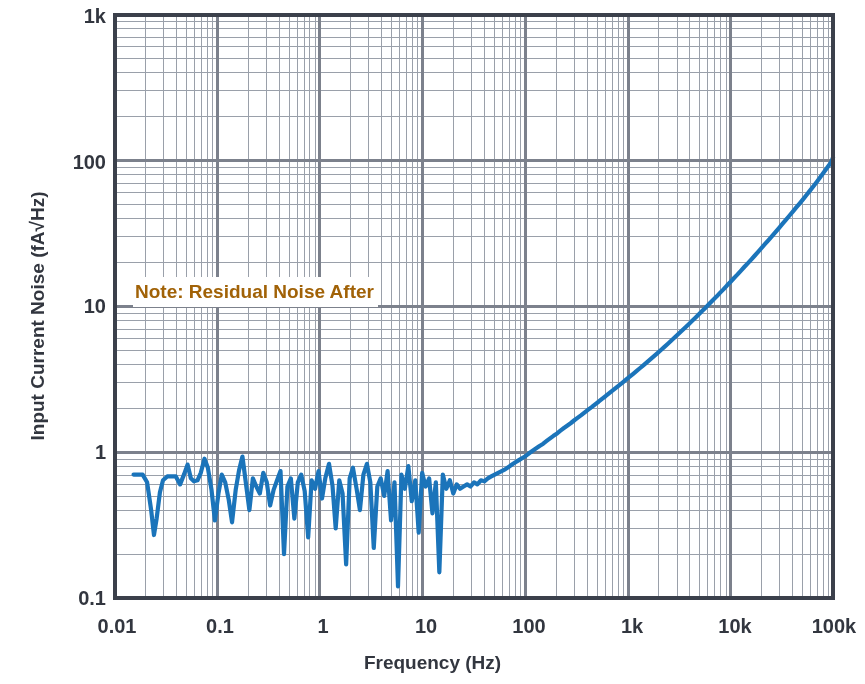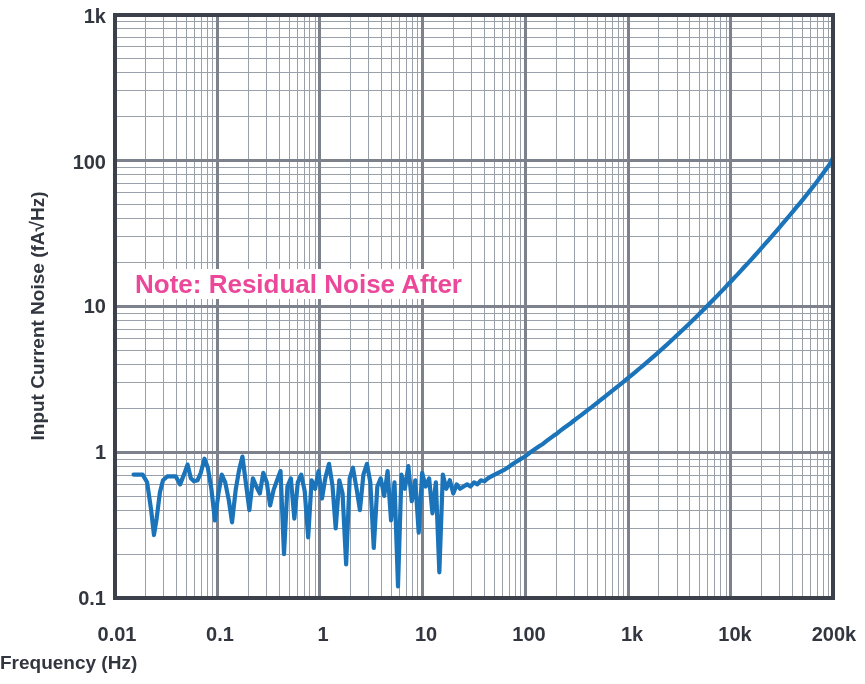--- a/index.html
+++ b/index.html
@@ -30,31 +30,31 @@
   .axis-tick-label {
     position: absolute;
     font-family: "Liberation Sans", sans-serif;
     font-weight: bold;
     font-size: 20px;
     color: #32363f;
     white-space: nowrap;
   }
   .x-tick {
     transform: translateX(-50%);
-    margin-top: 8px;
   }
   .y-tick {
     transform: translateY(-50%);
     text-align: right;
   }
   #x-axis-title {
     position: absolute;
     left: 0;
     width: 865px;
     top: 652px;
+    text-align: center;
     font-family: "Liberation Sans", sans-serif;
     font-weight: bold;
     font-size: 19px;
     color: #32363f;
   }
   #y-axis-title {
     position: absolute;
     left: -262px;
     top: 305px;
     width: 600px;
@@ -63,26 +63,26 @@
     transform-origin: center center;
     font-family: "Liberation Sans", sans-serif;
     font-weight: bold;
     font-size: 19px;
     color: #32363f;
     white-space: nowrap;
   }
   #note-annotation {
     position: absolute;
     left: 133px;
-    top: 269px;
-    font-family: "Liberation Sans", sans-serif;
-    font-weight: bold;
-    font-size: 26px;
+    top: 277px;
+    font-family: "Liberation Sans", sans-serif;
+    font-weight: bold;
+    font-size: 19px;
     line-height: 26px;
-    color: #ec4899;
+    color: #a16207;
     background: #ffffff;
     padding: 2px 4px 2px 2px;
     white-space: nowrap;
   }
   .note-line { display: block; }
 </style>
 </head>
 <body>
 
 <div id="figure">
@@ -205,21 +205,21 @@
   <div class="axis-tick-label y-tick" style="left:42px; top:452px; width:64px;">1</div>
   <div class="axis-tick-label y-tick" style="left:42px; top:598px; width:64px;">0.1</div>
 
   <div class="axis-tick-label x-tick" style="left:117px; top:615px;">0.01</div>
   <div class="axis-tick-label x-tick" style="left:220px; top:615px;">0.1</div>
   <div class="axis-tick-label x-tick" style="left:323px; top:615px;">1</div>
   <div class="axis-tick-label x-tick" style="left:426px; top:615px;">10</div>
   <div class="axis-tick-label x-tick" style="left:529px; top:615px;">100</div>
   <div class="axis-tick-label x-tick" style="left:632px; top:615px;">1k</div>
   <div class="axis-tick-label x-tick" style="left:735px; top:615px;text-align:right;">10k</div>
-  <div class="axis-tick-label x-tick" style="left:834px; top:615px;">200k</div>
+  <div class="axis-tick-label x-tick" style="left:834px; top:615px;">100k</div>
 
   <div id="x-axis-title">Frequency (Hz)</div>
 
   <div id="y-axis-title">
     <span>Input Current Noise (fA√Hz)</span>
   </div>
 
   <div id="note-annotation">
     <span class="note-line">Note: Residual Noise After</span>
   </div>

